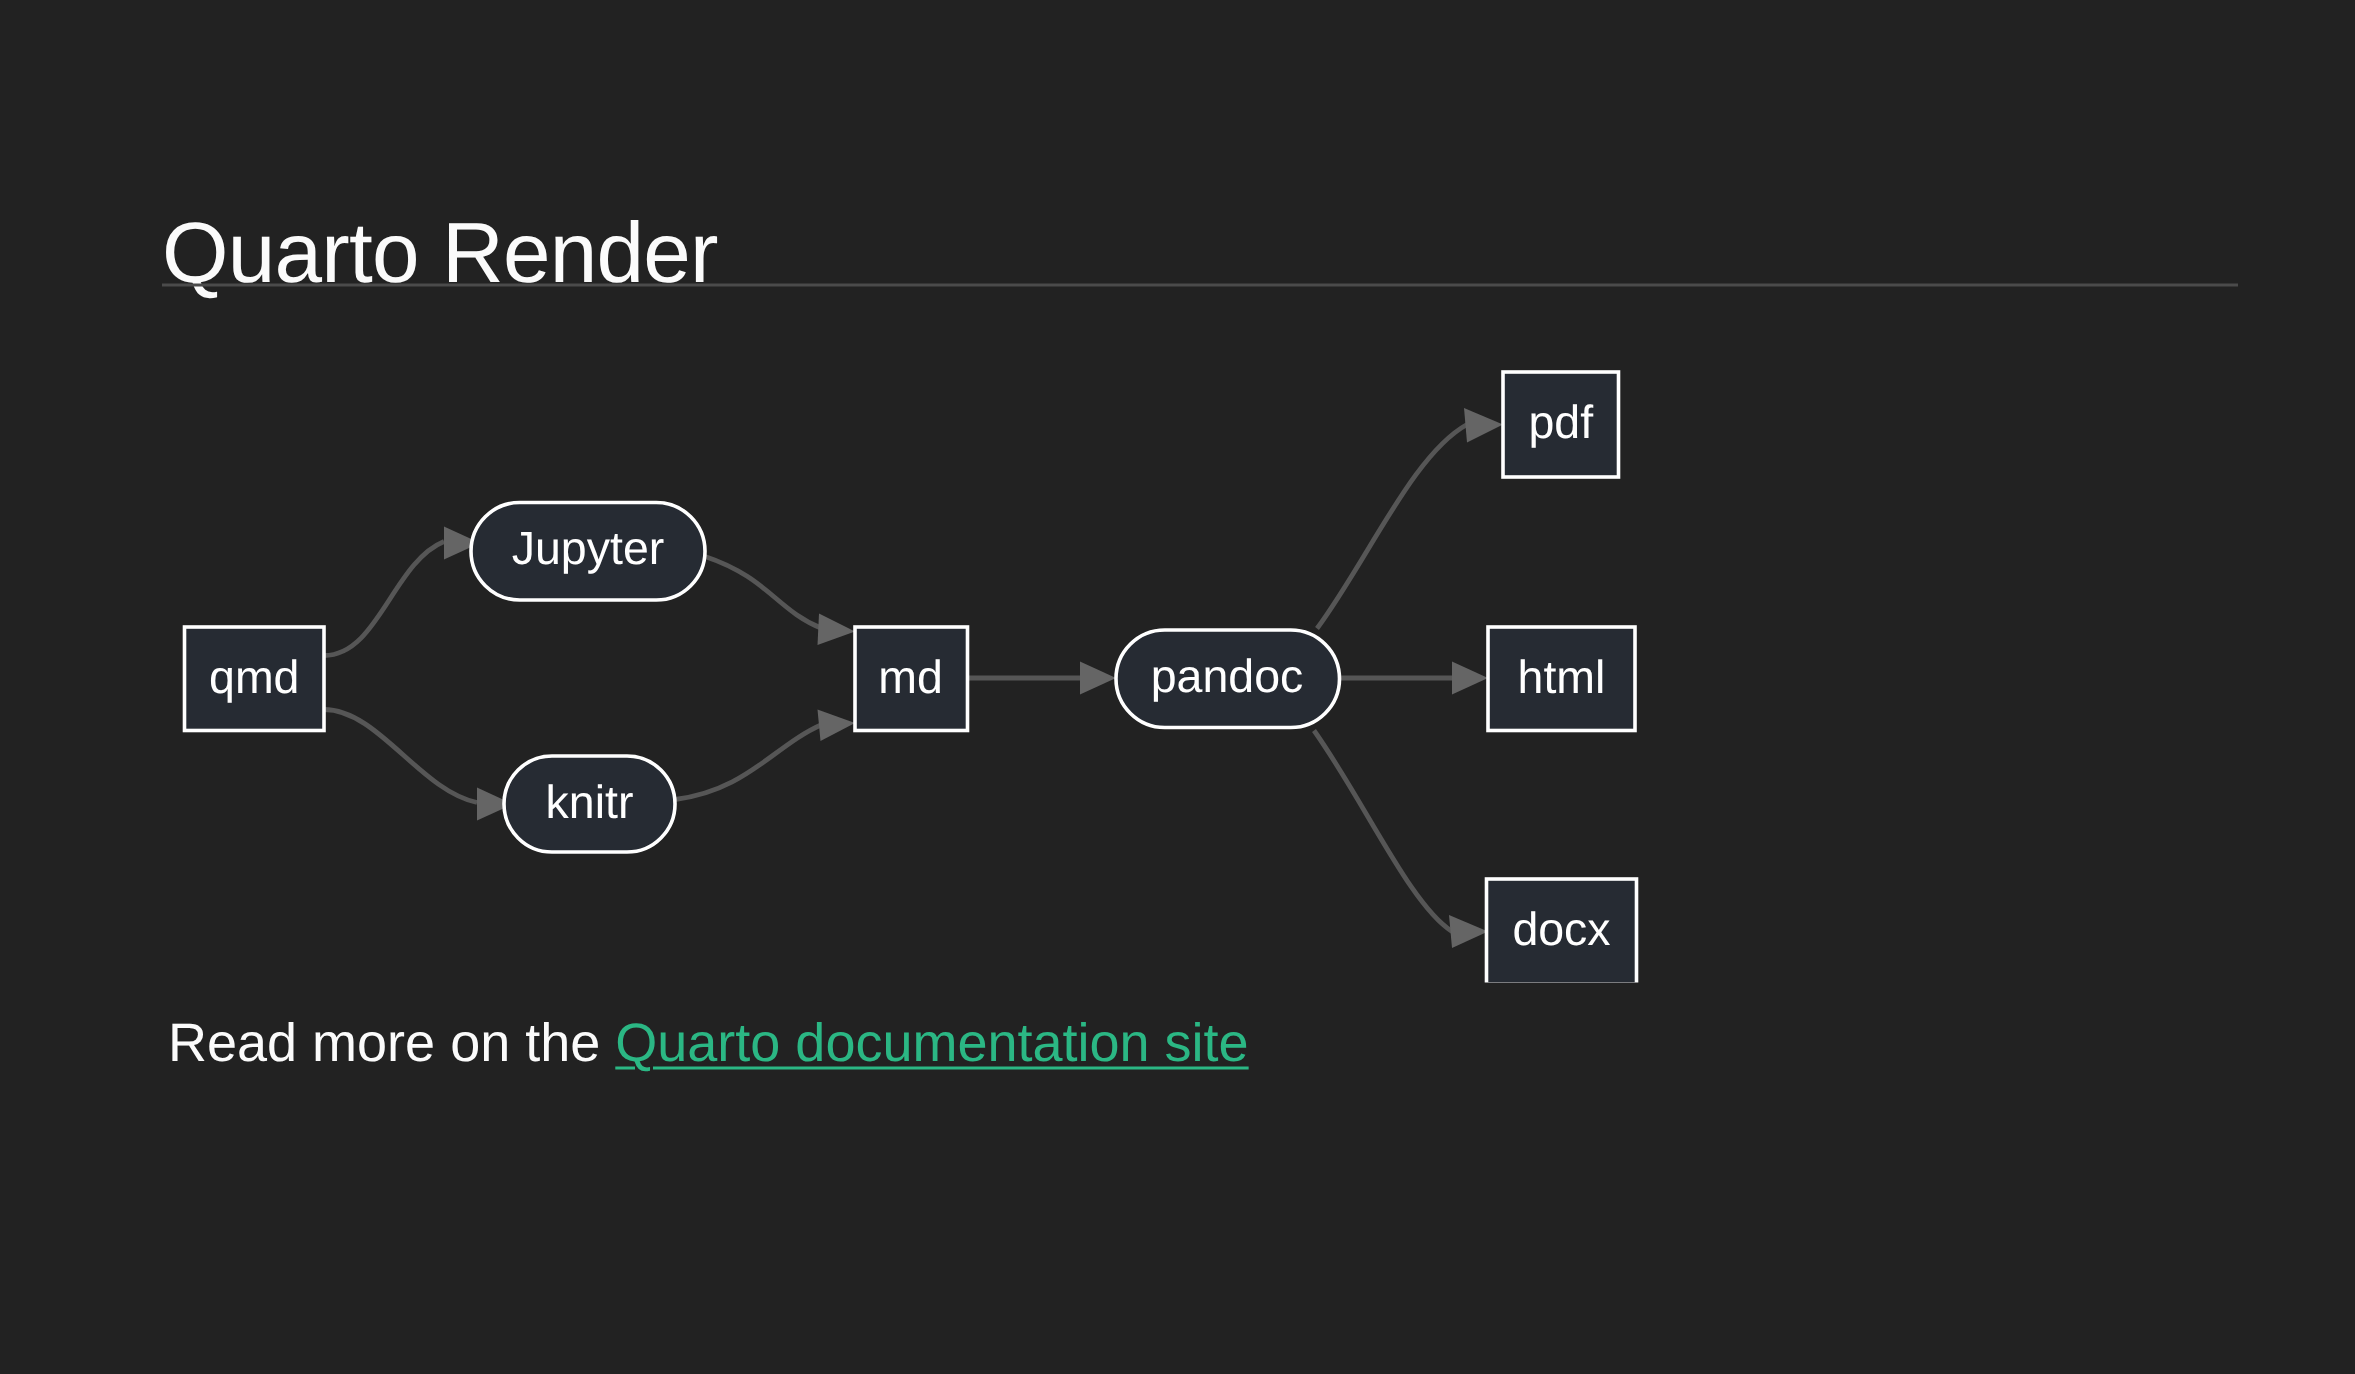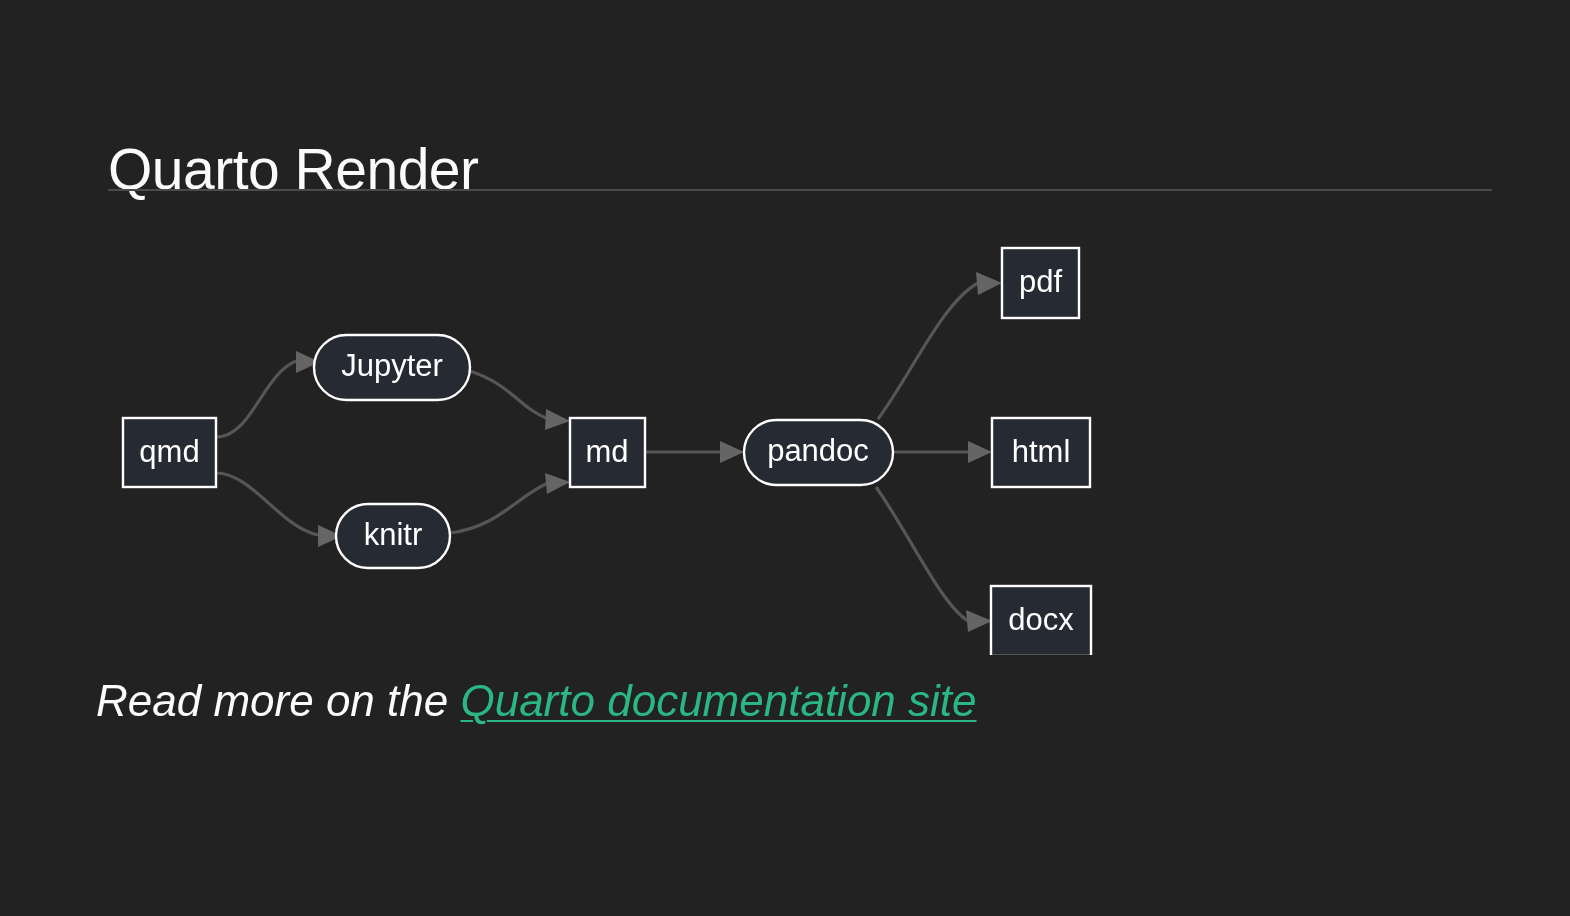--- a/index.html
+++ b/index.html
@@ -63,27 +63,26 @@
   .edge-line {
     fill: none;
     stroke: #565656;
     stroke-width: 3.2;
   }
   .edge-head {
     fill: #656565;
   }
   .footer-text {
     position: absolute;
-    left: 96px;
+    left: 112px;
     top: 672px;
-    font-size: 44px;
+    font-size: 36px;
     color: #fbfbfb;
     white-space: nowrap;
     line-height: 1.3;
-    font-style: italic;
   }
   .footer-link {
     color: #2bb784;
     text-decoration: underline;
     text-underline-offset: 4px;
     text-decoration-thickness: 2px;
   }
 </style>
 </head>
 <body>

